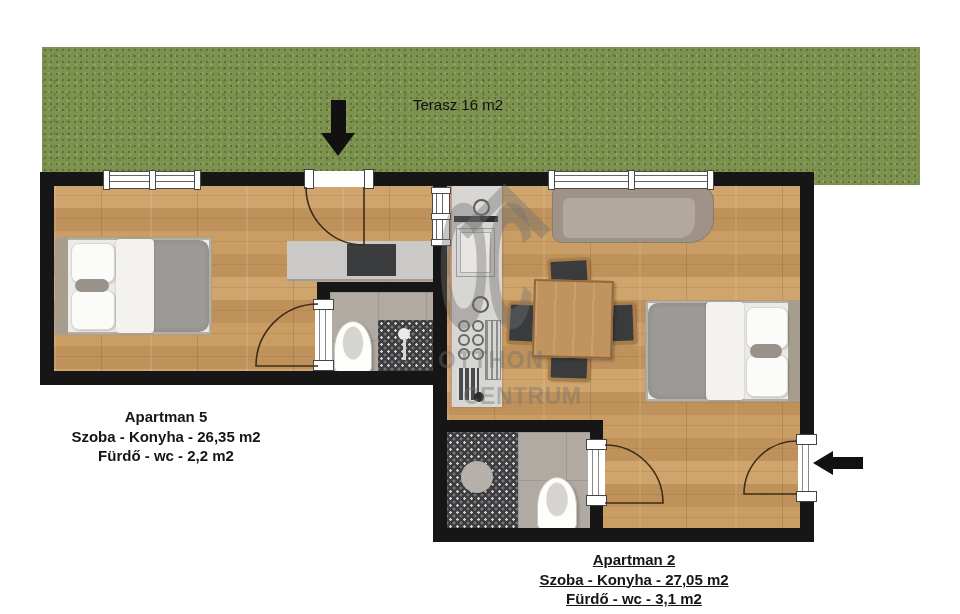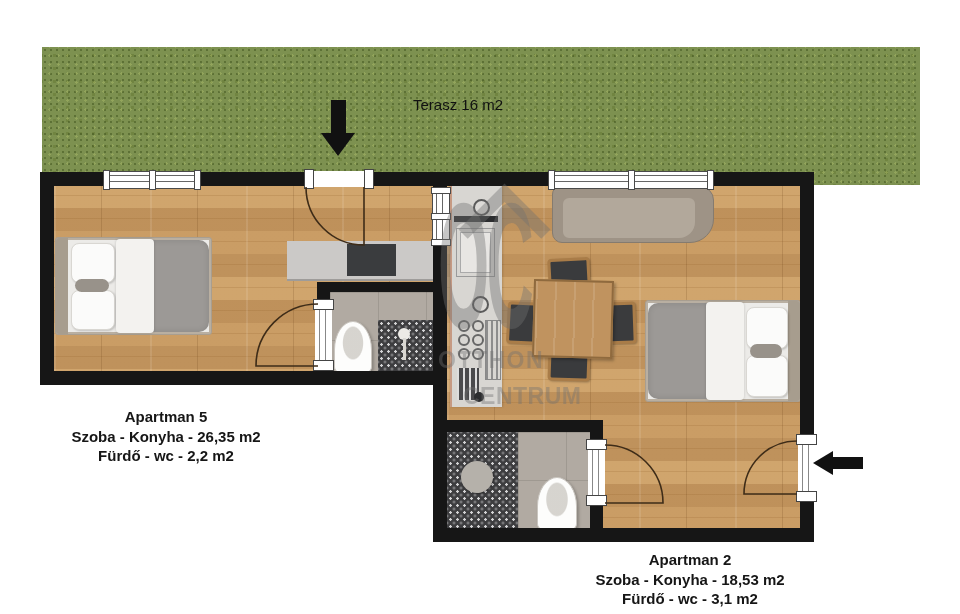--- a/index.html
+++ b/index.html
@@ -191,19 +191,19 @@
   <div class="abs wm-roof" style="left:472px;top:197px;"></div>
   <div class="abs wm wm-oc" style="left:438px;top:197px;">OC</div>
   <div class="abs wm wm-l1" style="left:438px;top:347px;">OTTHON</div>
   <div class="abs wm wm-l2" style="left:426px;top:383px;margin-left:37px;">CENTRUM</div>
 
   <div class="abs apt-label" style="left:16px;top:407px;">
     <div>Apartman 5</div>
     <div>Szoba - Konyha - 26,35 m2</div>
     <div>Fürdő - wc - 2,2 m2</div>
   </div>
-  <div class="abs apt-label" style="left:540px;top:550px;">
+  <div class="abs apt-label" style="left:484px;top:550px;text-decoration:underline;">
     <div>Apartman 2</div>
-    <div>Szoba - Konyha - 18,53 m2</div>
+    <div>Szoba - Konyha - 27,05 m2</div>
     <div>Fürdő - wc - 3,1 m2</div>
   </div>
 
 </div>
 
 </body></html>

